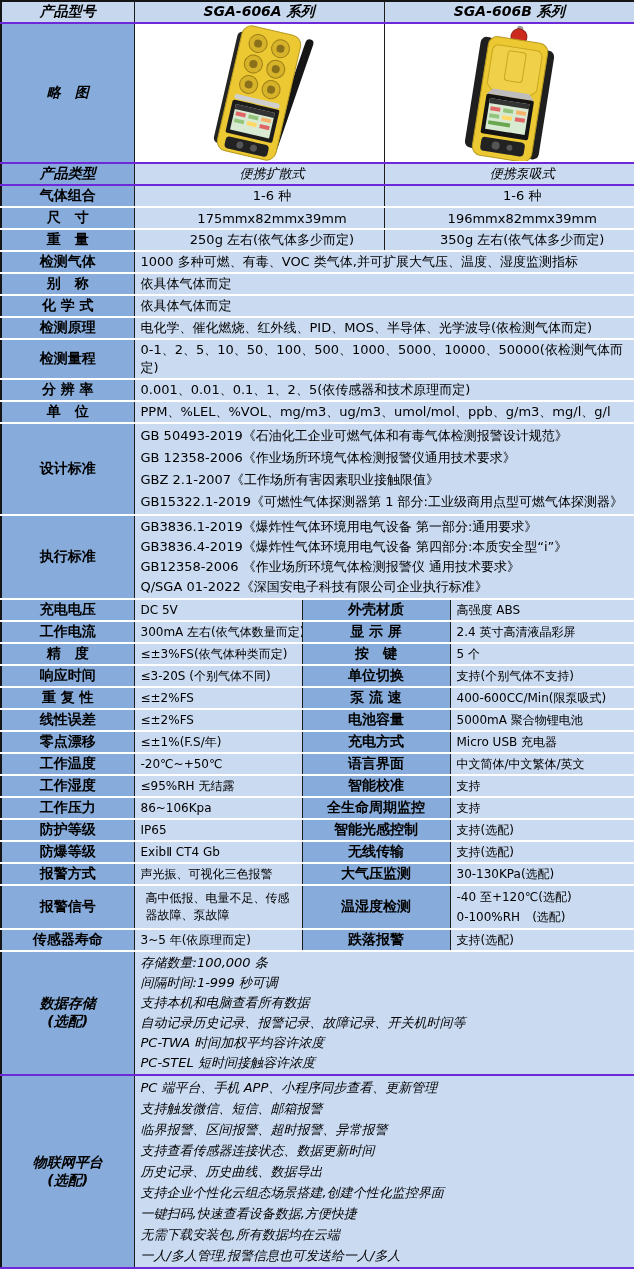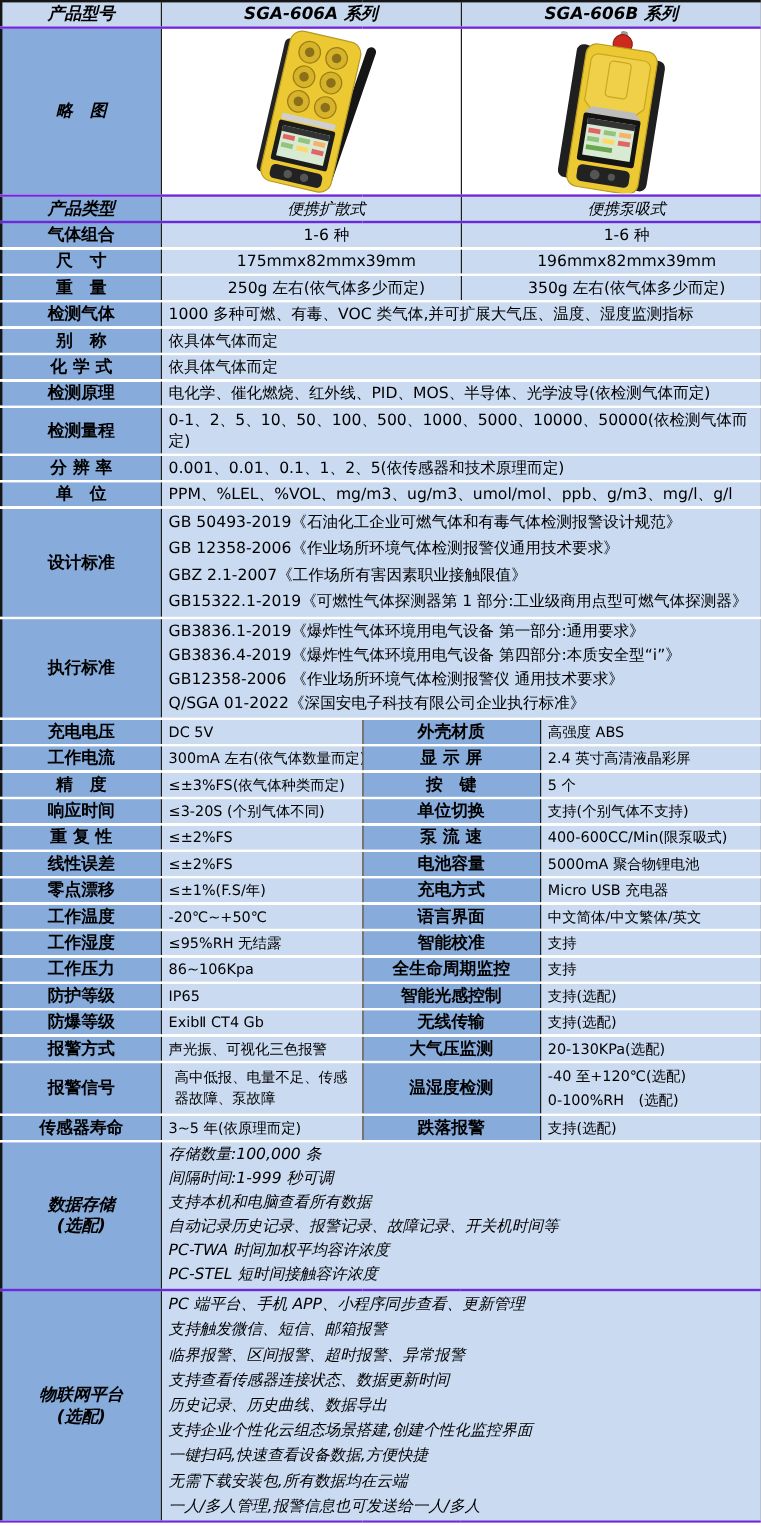--- a/index.html
+++ b/index.html
@@ -255,21 +255,21 @@
   <tr class="std">
     <td class="lbl">防爆等级</td>
     <td class="val q">ExibⅡ CT4 Gb</td>
     <td class="lbl" colspan="2">无线传输</td>
     <td class="val q last">支持(选配)</td>
   </tr>
   <tr class="std">
     <td class="lbl">报警方式</td>
     <td class="val q">声光振、可视化三色报警</td>
     <td class="lbl" colspan="2">大气压监测</td>
-    <td class="val q last">20-130KPa(选配)</td>
+    <td class="val q last">30-130KPa(选配)</td>
   </tr>
   <tr style="height:44px">
     <td class="lbl">报警信号</td>
     <td class="val q wrap">高中低报、电量不足、传感器故障、泵故障</td>
     <td class="lbl" colspan="2">温湿度检测</td>
     <td class="val q last">
       <div class="ln20">-40 至+120℃(选配)</div>
       <div class="ln20">0-100%RH　(选配)</div>
     </td>
   </tr>

